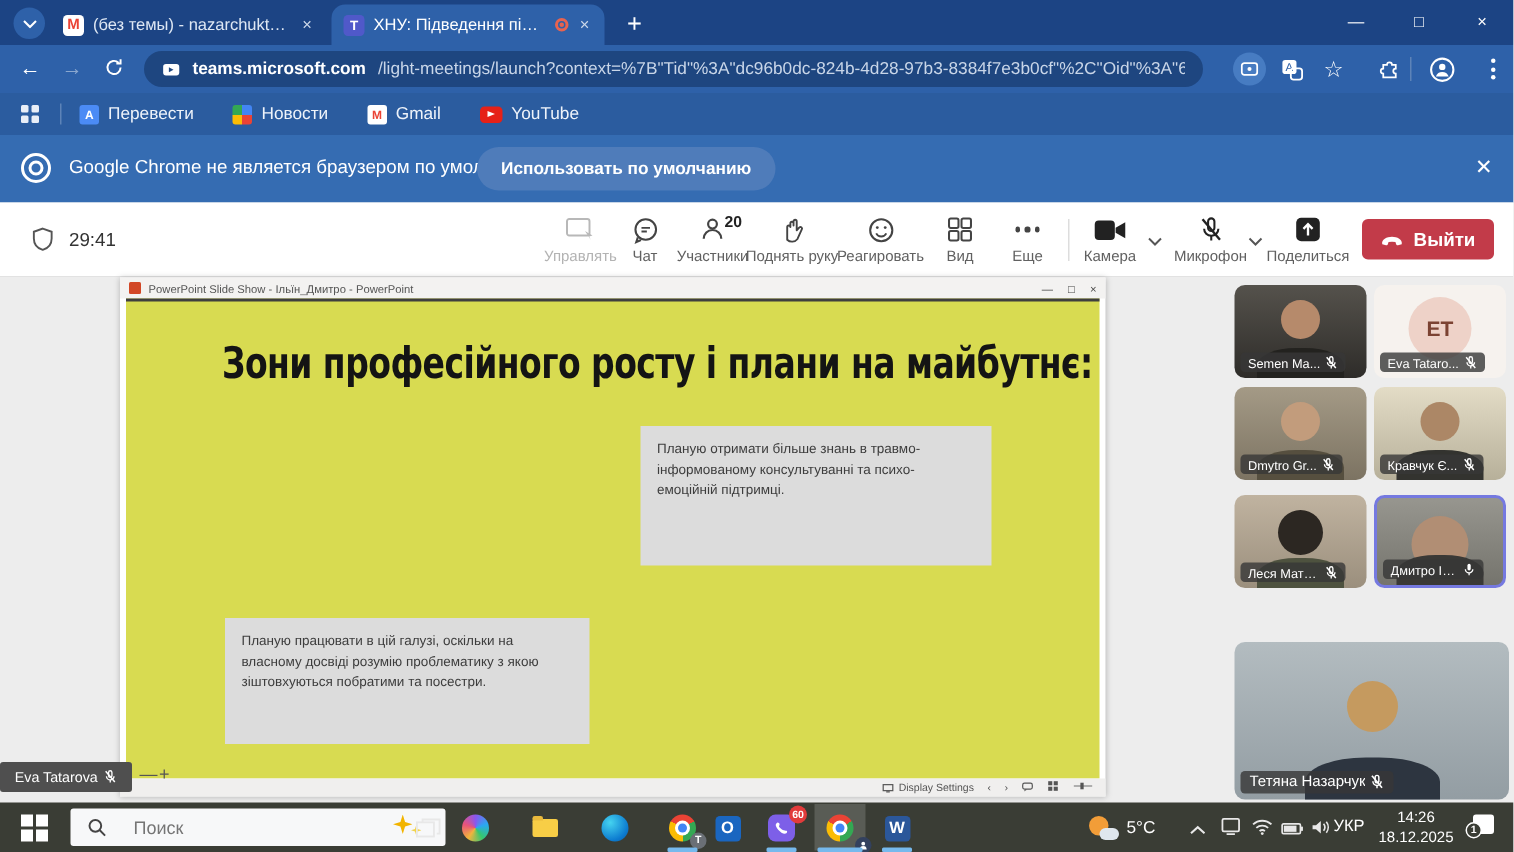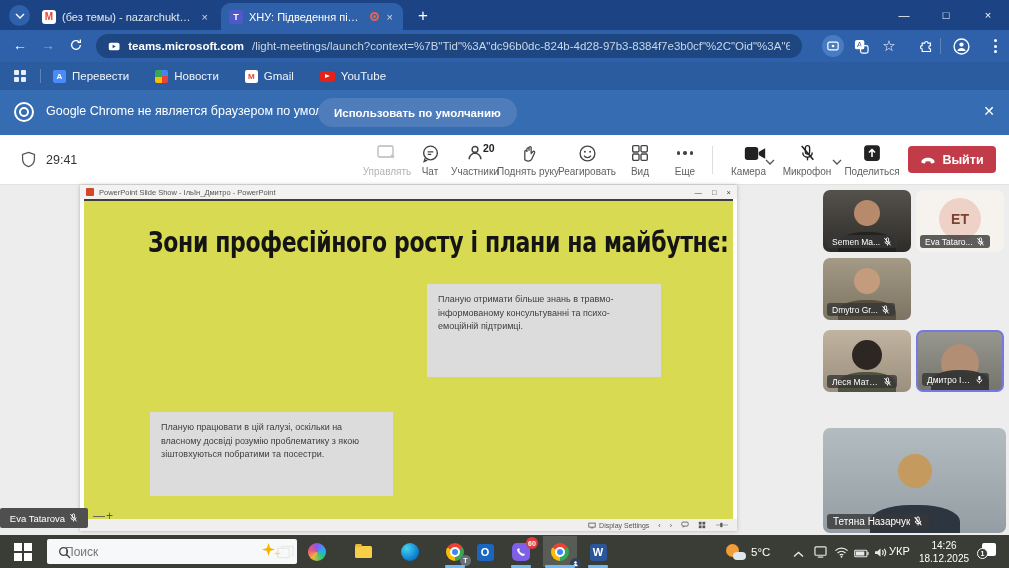--- a/index.html
+++ b/index.html
@@ -74,21 +74,21 @@
   .timer { position:absolute; left:46px; top:18px; font-size:12.5px; color:#333; }
   .shield { position:absolute; left:20px; top:16px; }
   .mbtn { position:absolute; top:8px; display:flex; flex-direction:column; align-items:center;
     gap:3px; width:52px; }
   .mbtn .lbl { font-size:10px; color:#616161; white-space:nowrap; }
   .mbtn.dis .lbl { color:#b3b3b3; }
   .mbtn .ic { height:20px; display:flex; align-items:center; }
   .b-manage{left:361px;} .b-chat{left:404px;} .b-part{left:449px;}
   .b-hand{left:496px;width:64px;} .b-react{left:555px;width:64px;}
   .b-view{left:614px;} .b-more{left:659px;}
-  .b-cam{left:714px;align-items:flex-end;} .b-mic{left:781px;} .b-share{left:846px;}
+  .b-cam{left:714px;} .b-mic{left:781px;} .b-share{left:846px;}
   .partbadge { position:absolute; left:34px; top:-1px; font-size:10.5px; font-weight:bold; color:#222; }
   .mdiv { position:absolute; left:712px; top:11px; width:1px; height:28px; background:#ddd; }
   .chev { position:absolute; top:16px; }
   .dots3 { display:flex; gap:3px; }
   .dots3 i { width:3.5px; height:3.5px; border-radius:50%; background:#444; }
   .leave { position:absolute; left:908px; top:11px; width:88px; height:27px; background:#c23b49;
     border-radius:4px; display:flex; align-items:center; justify-content:center; gap:6px;
     color:#fff; font-size:12.5px; font-weight:bold; }
 
   
@@ -156,21 +156,21 @@
   .pager .nx { color:#444; font-size:14px; }
   .pager .pg { color:#333; font-size:12px; font-weight:600;margin-top:42px; }
 
   
   .taskbar { position:relative; height:33px; background:#3a3d35; }
   .start { position:absolute; left:0; top:0; width:46px; height:33px; display:flex;
     align-items:center; justify-content:center; }
   .winlogo { display:grid; grid-template-columns:8px 8px; gap:2px; }
   .winlogo i { width:8px; height:8px; background:#fff; }
   .tb-search { position:absolute; left:47px; top:4px; width:250px; height:25px; background:#f7f8f9;
-    border:none; border-radius:2px; font-size:12px; color:#333; padding-left:18px;
+    border:none; border-radius:2px; font-size:12px; color:#333; padding-left:42px;
     font-family:"Liberation Sans",sans-serif; }
   .sglass { position:absolute; left:58px; top:10px; }
   .spark { position:absolute; width:13px; height:13px; background:#f2b400;
     clip-path:polygon(50% 0,62% 38%,100% 50%,62% 62%,50% 100%,38% 62%,0 50%,38% 38%); }
   .sp1 { left:262px; top:8px; } .sp2 { left:274px; top:15px; width:7px; height:7px; background:#f2d34c; }
   .tbapp { position:absolute; top:5px; width:24px; height:24px; display:flex; align-items:center;
     justify-content:center; }
   .hl { background:rgba(255,255,255,.16); width:34px; top:1px; height:31px; }
   .ul { position:absolute; bottom:0; height:3px; background:#76b9ed; border-radius:1px; }
   .folder { width:17px; height:12px; background:#f8ce46; border-radius:1.5px; position:relative; }
@@ -540,20 +540,33 @@
       <span class="nlabel">
         <span>Dmytro Gr...</span>
         <svg width="9" height="10" viewBox="0 0 16 18">
             <rect x="6" y="1.5" width="4" height="8" rx="2" fill="none" stroke="#fff" stroke-width="1.6"></rect>
             <path d="M3.5 8a4.5 4.5 0 0 0 9 0" fill="none" stroke="#fff" stroke-width="1.6"></path>
             <path d="M8 12.5v3" stroke="#fff" stroke-width="1.6"></path>
             <path d="M2.5 2l11 13" stroke="#fff" stroke-width="1.8"></path>
           </svg>
       </span>
     </div>
+    <div class="tile c2 r2 p4">
+      <span class="head"></span>
+        <span class="torso"></span>
+      <span class="nlabel">
+        <span>Кравчук Є...</span>
+        <svg width="9" height="10" viewBox="0 0 16 18">
+            <rect x="6" y="1.5" width="4" height="8" rx="2" fill="none" stroke="#fff" stroke-width="1.6"></rect>
+            <path d="M3.5 8a4.5 4.5 0 0 0 9 0" fill="none" stroke="#fff" stroke-width="1.6"></path>
+            <path d="M8 12.5v3" stroke="#fff" stroke-width="1.6"></path>
+            <path d="M2.5 2l11 13" stroke="#fff" stroke-width="1.8"></path>
+          </svg>
+      </span>
+    </div>
     <div class="tile c1 r3 p5">
       <span class="head"></span>
         <span class="torso"></span>
       <span class="nlabel">
         <span>Леся Матв...</span>
         <svg width="9" height="10" viewBox="0 0 16 18">
             <rect x="6" y="1.5" width="4" height="8" rx="2" fill="none" stroke="#fff" stroke-width="1.6"></rect>
             <path d="M3.5 8a4.5 4.5 0 0 0 9 0" fill="none" stroke="#fff" stroke-width="1.6"></path>
             <path d="M8 12.5v3" stroke="#fff" stroke-width="1.6"></path>
             <path d="M2.5 2l11 13" stroke="#fff" stroke-width="1.8"></path>

